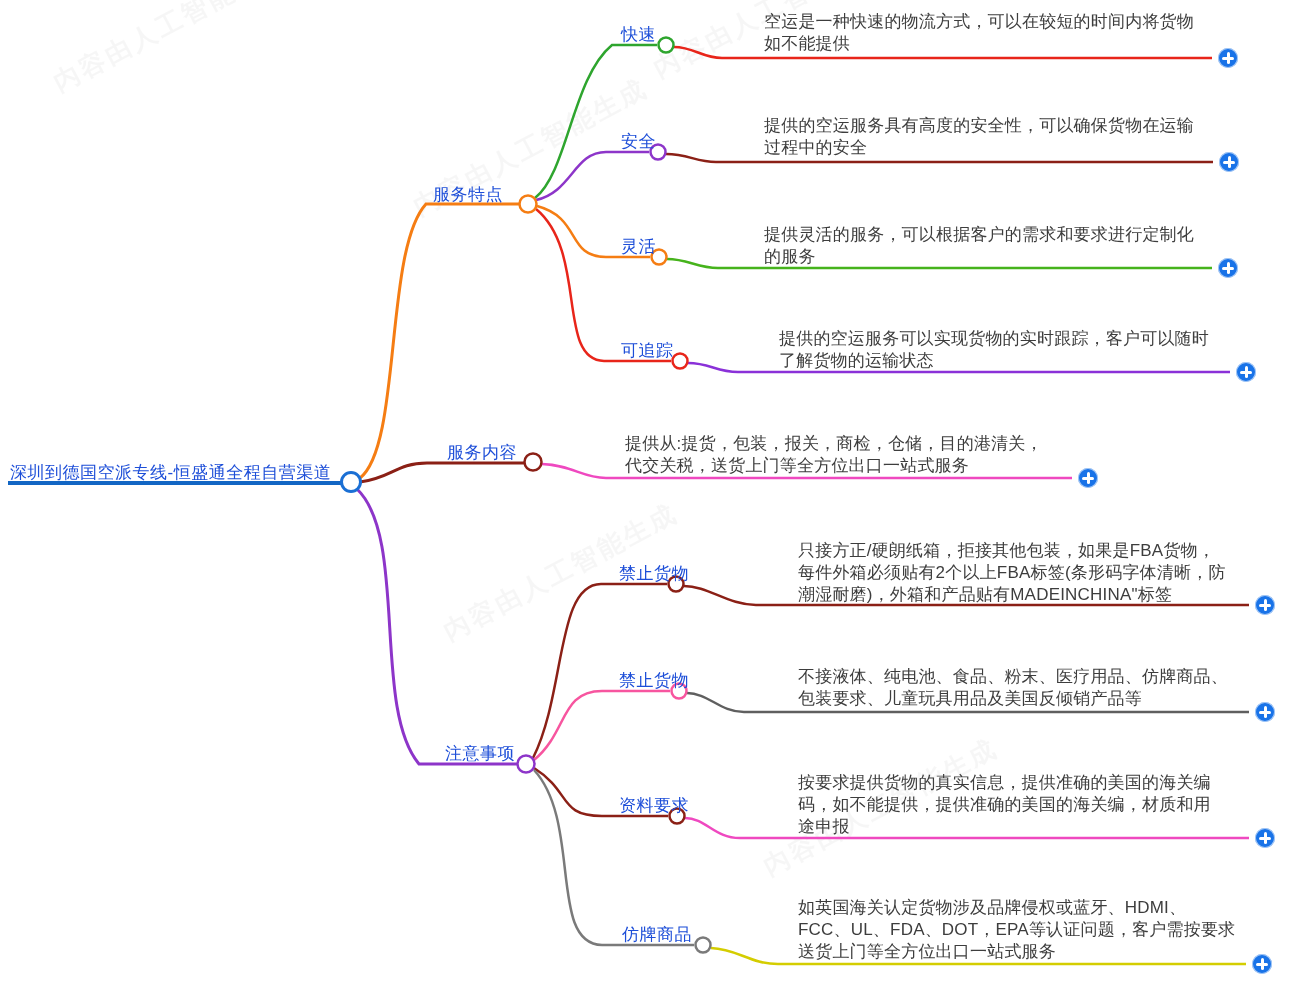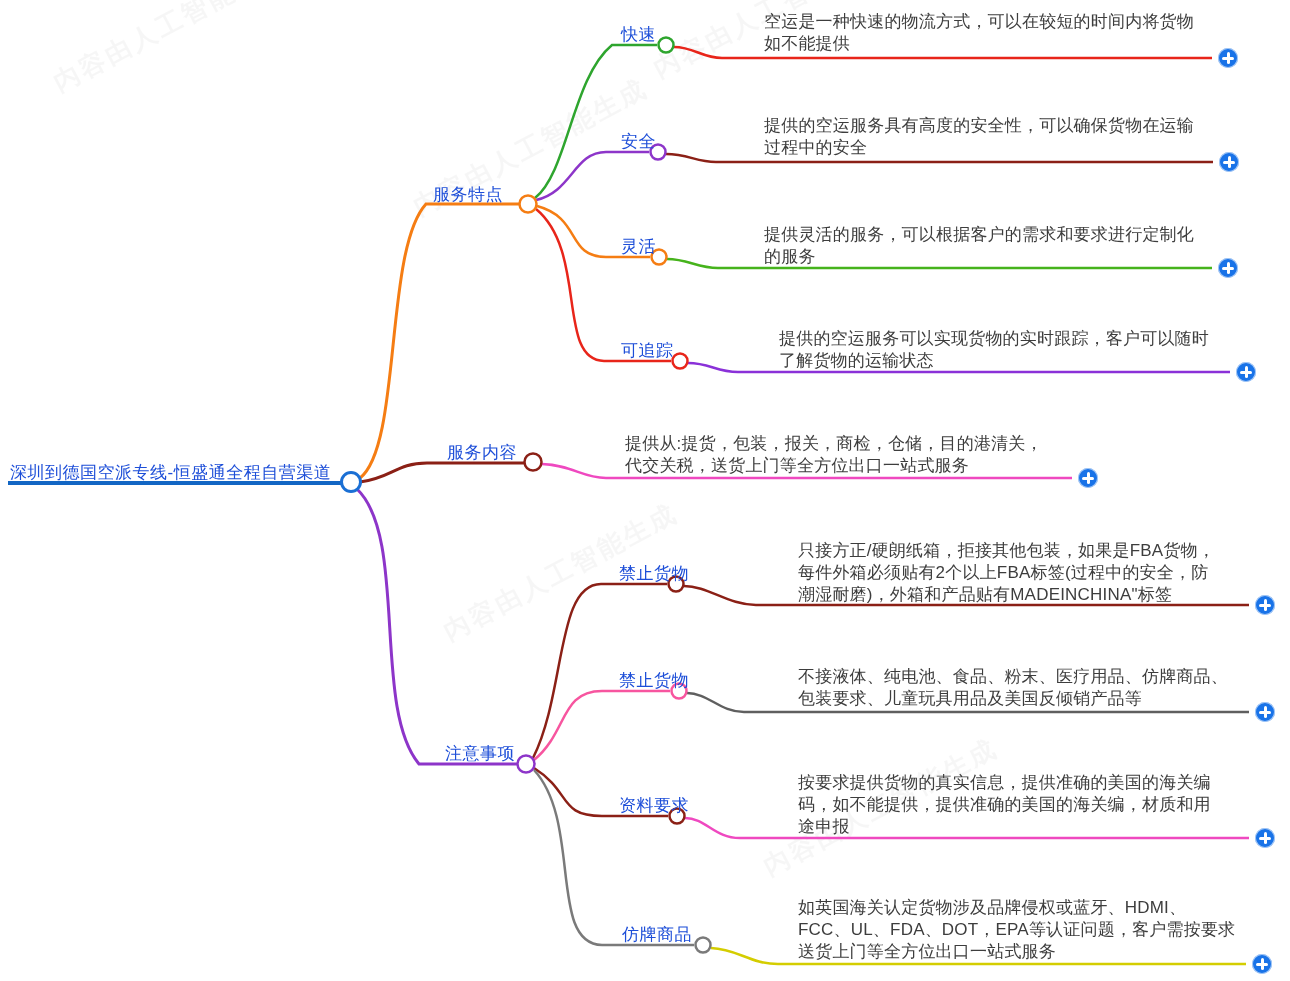--- a/index.html
+++ b/index.html
@@ -121,21 +121,21 @@
   <div class="desc" style="left:779px;top:328px">
     <div class="dline">提供的空运服务可以实现货物的实时跟踪，客户可以随时</div>
     <div class="dline">了解货物的运输状态</div>
   </div>
   <div class="desc" style="left:625px;top:433px">
     <div class="dline">提供从:提货，包装，报关，商检，仓储，目的港清关，</div>
     <div class="dline">代交关税，送货上门等全方位出口一站式服务</div>
   </div>
   <div class="desc" style="left:798px;top:540px">
     <div class="dline">只接方正/硬朗纸箱，拒接其他包装，如果是FBA货物，</div>
-    <div class="dline">每件外箱必须贴有2个以上FBA标签(过程中的安全，防</div>
+    <div class="dline">每件外箱必须贴有2个以上FBA标签(条形码字体清晰，防</div>
     <div class="dline">潮湿耐磨)，外箱和产品贴有MADEINCHINA"标签</div>
   </div>
   <div class="desc" style="left:798px;top:666px">
     <div class="dline">不接液体、纯电池、食品、粉末、医疗用品、仿牌商品、</div>
     <div class="dline">包装要求、儿童玩具用品及美国反倾销产品等</div>
   </div>
   <div class="desc" style="left:798px;top:772px">
     <div class="dline">按要求提供货物的真实信息，提供准确的美国的海关编</div>
     <div class="dline">码，如不能提供，提供准确的美国的海关编，材质和用</div>
     <div class="dline">途申报</div>

